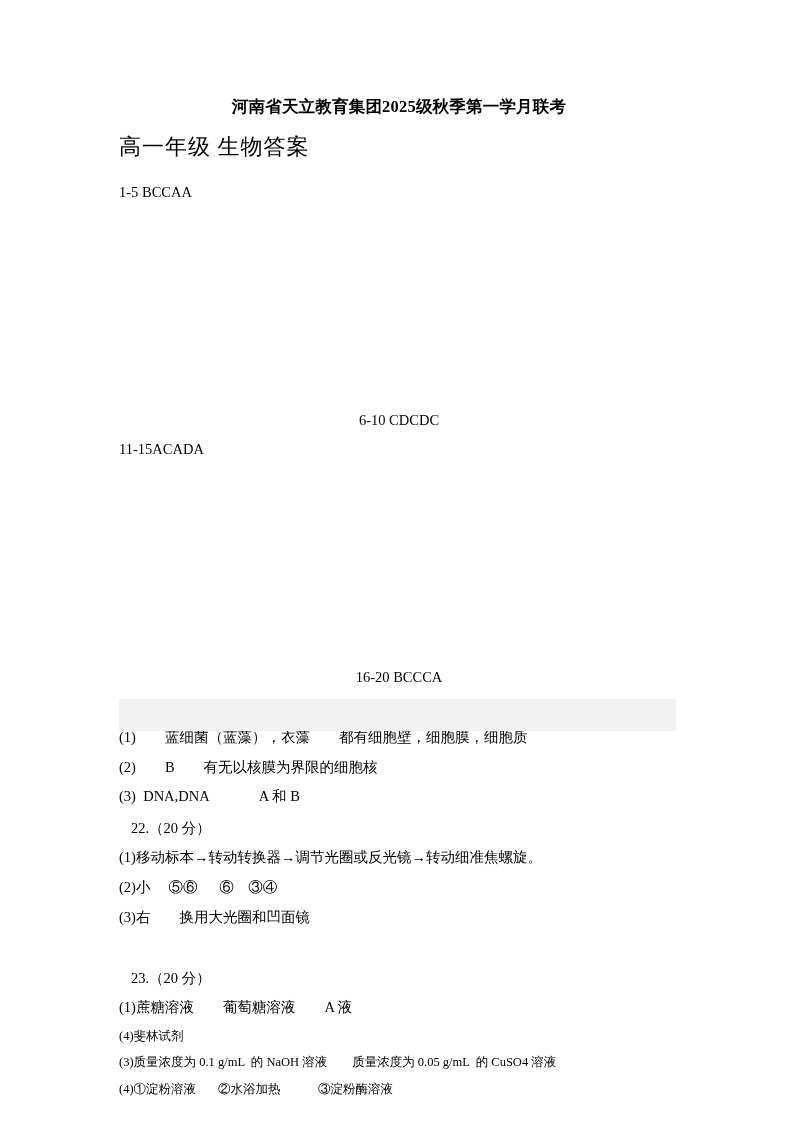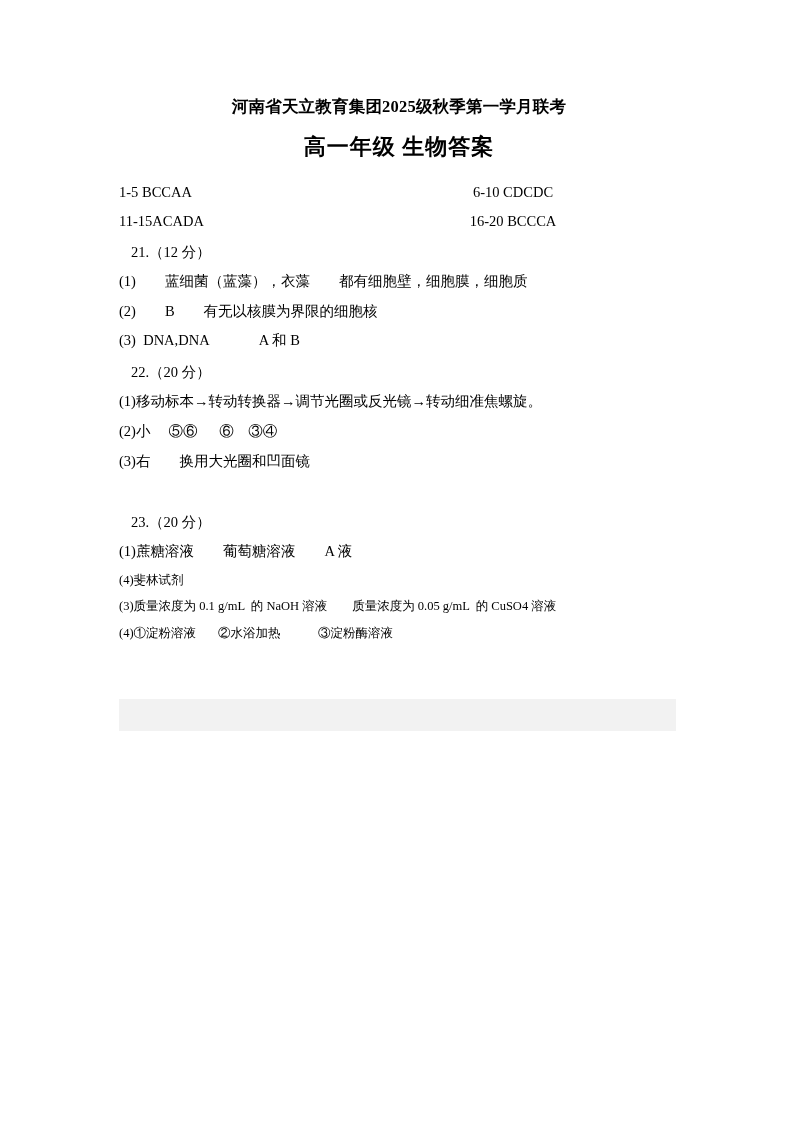--- a/index.html
+++ b/index.html
@@ -31,30 +31,31 @@
   .doc-title {
     font-size: 16.5px;
     font-weight: bold;
     text-align: center;
     letter-spacing: 0.2px;
     margin: 0 0 14px 0;
     line-height: 1.3;
   }
   .doc-subtitle {
     font-size: 22px;
-    font-weight: bold;
-    text-align: center;
+    font-weight: normal;
+    text-align: left;
     margin: 16px 0 16px 0;
     letter-spacing: 1px;
     line-height: 1.3;
   }
   .ans-row {
     display: flex;
     font-size: 14.5px;
     line-height: 2.0;
+    flex-direction: column;
   }
   .ans-col-a {
     width: 228px;
     flex: 0 0 228px;
   }
   .ans-col-b {
     flex: 1 1 auto;
     text-align: center;
   }
   .q-head {

